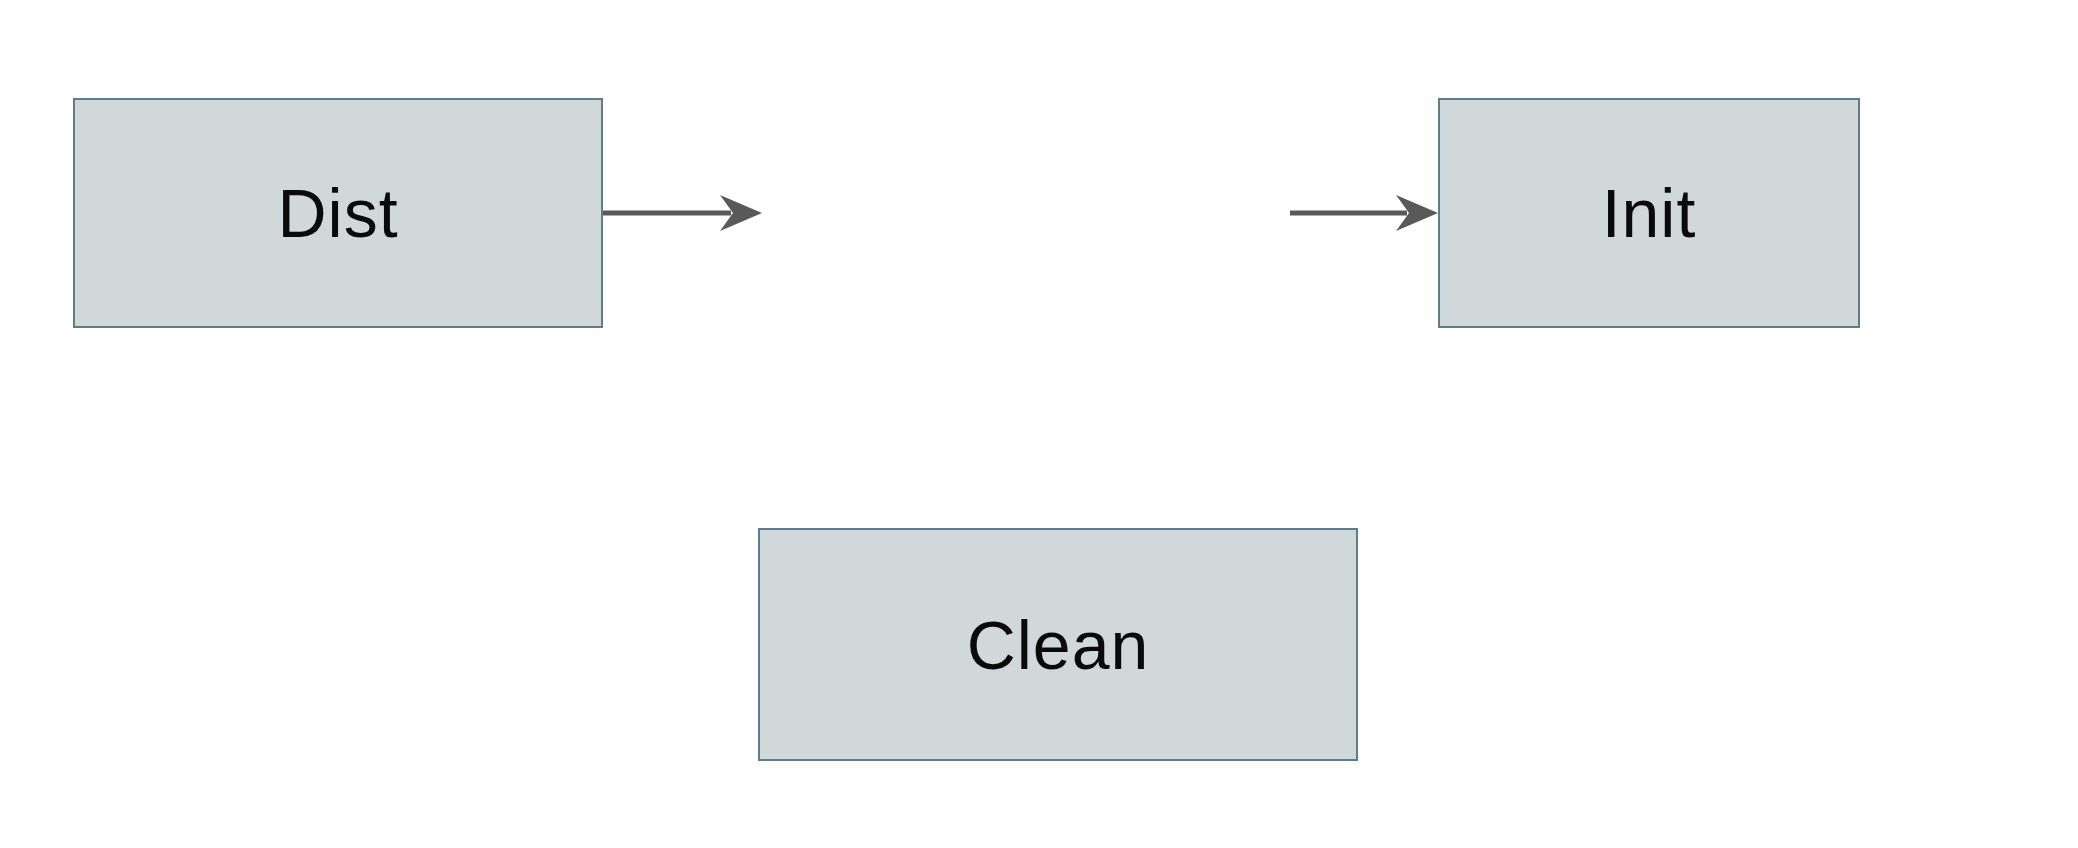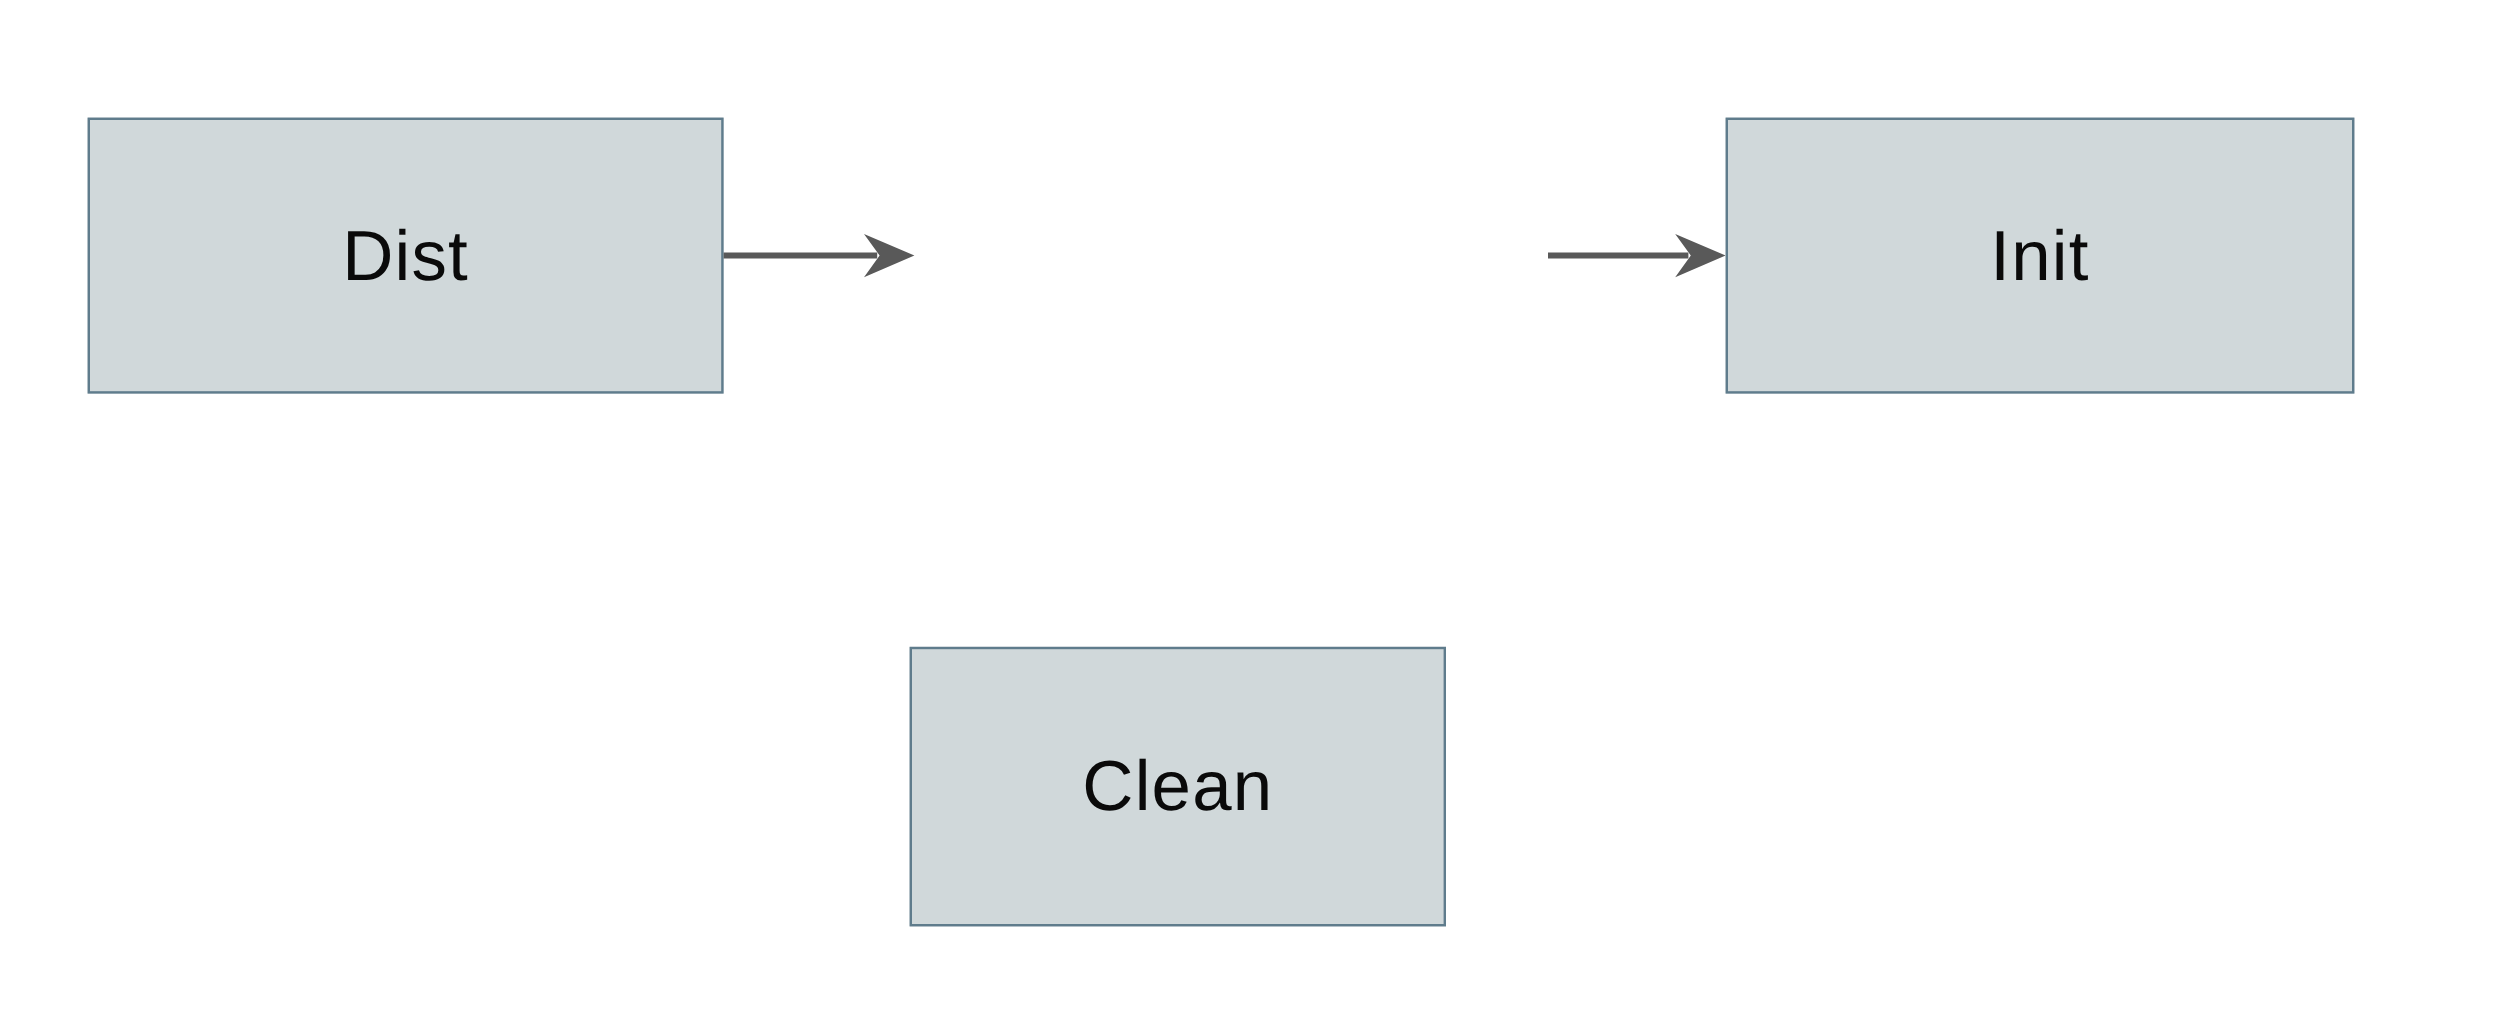--- a/index.html
+++ b/index.html
@@ -19,30 +19,30 @@
   .node {
     position: absolute;
     box-sizing: border-box;
     background: var(--node-fill, #d0d8da);
     border: 2px solid var(--node-border, #5f7c8c);
     display: flex;
     align-items: center;
     justify-content: center;
   }
   .node span {
-    font-size: 59px;
+    font-size: 68px;
     line-height: 1;
     color: var(--text, #0a0a0a);
     letter-spacing: 1px;
     white-space: nowrap;
   }
   .node-dist    { left: 73px;   top: 98px;  width: 530px; height: 230px; }
   .node-compile { left: 761px;  top: 98px;  width: 528px; height: 230px; }
-  .node-init    { left: 1438px; top: 98px;  width: 524px; height: 230px; }
-  .node-clean   { left: 758px;  top: 539px; width: 447px; height: 233px; }
+  .node-init    { left: 1438px; top: 98px;  width: 422px; height: 230px; }
+  .node-clean   { left: 758px;  top: 528px; width: 600px; height: 233px; }
   .arrow {
     position: absolute;
     overflow: visible;
     display: block;
   }
   .arrow-1 { left: 603px;  top: 191px; }
   .arrow-2 { left: 1290px; top: 191px; }
   .arrow line    { stroke: var(--arrow, #595959); stroke-width: 5; }
   .arrow polygon { fill: var(--arrow, #595959); }
 </style>

